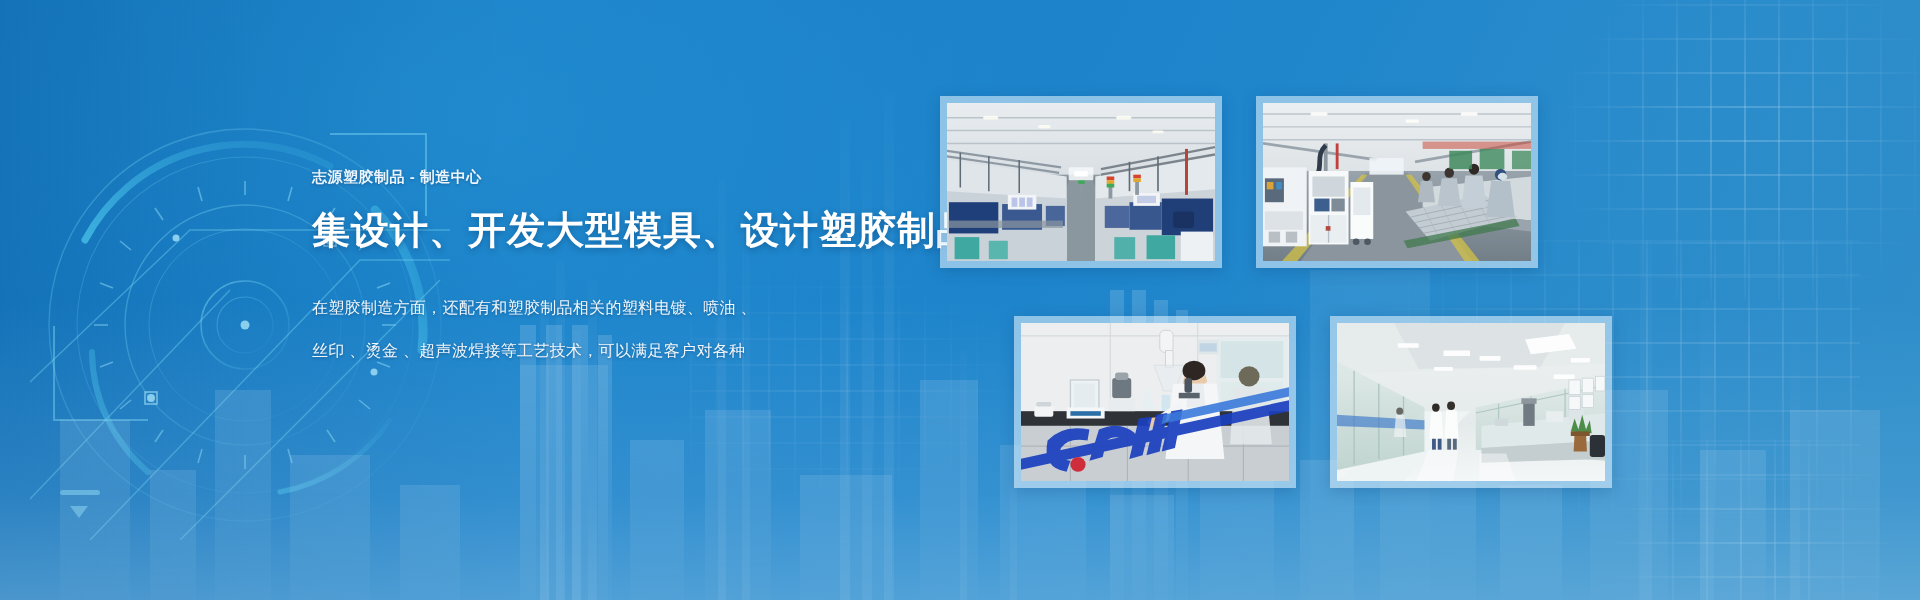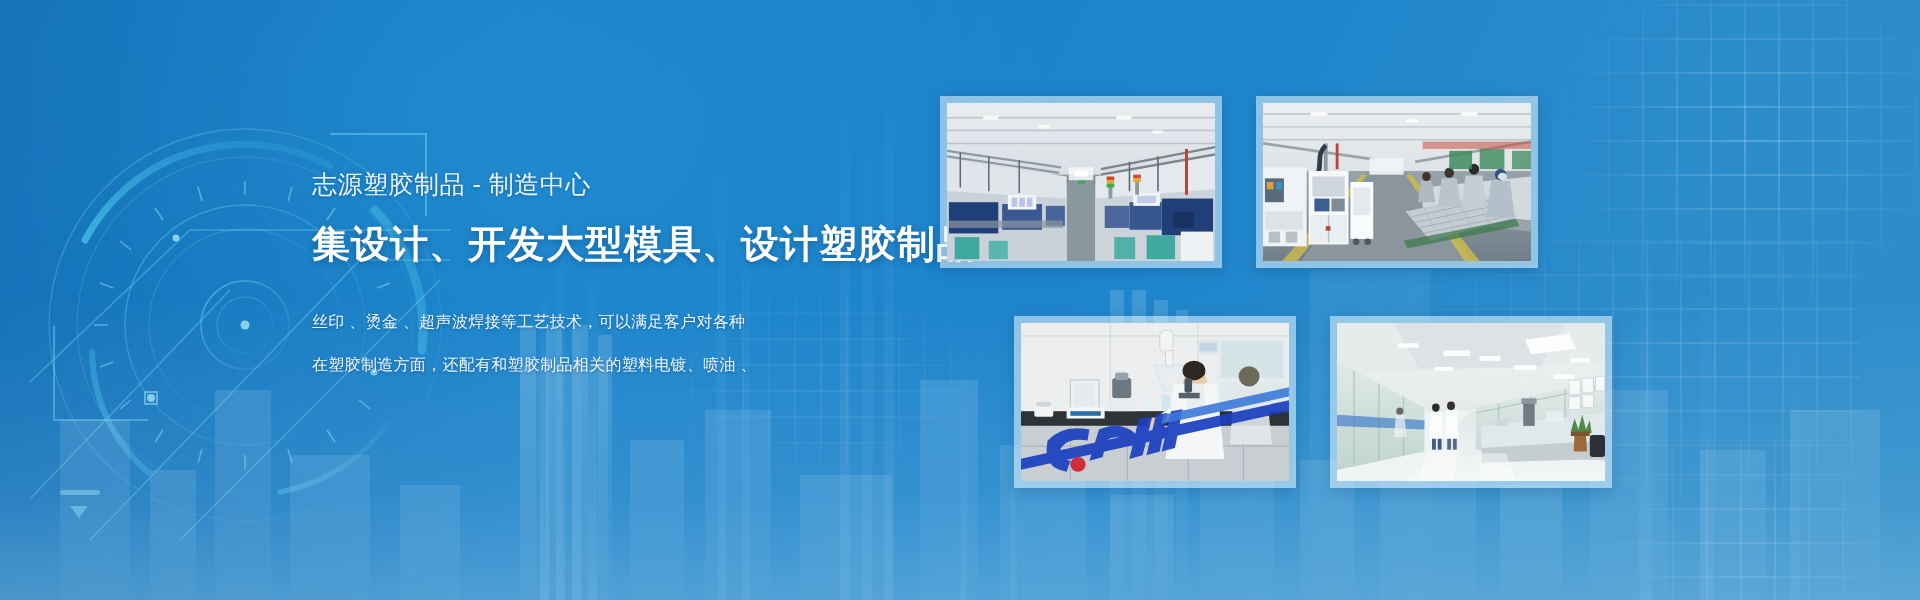--- a/index.html
+++ b/index.html
@@ -58,21 +58,21 @@
   
   .bars { position:absolute; pointer-events:none; }
   .bar { position:absolute; bottom:0; background:linear-gradient(to top, rgba(190,222,246,.34), rgba(190,222,246,.05)); }
 
   
   .city { position:absolute; left:0; bottom:0; width:1920px; height:330px; pointer-events:none; opacity:.55; }
 
   
   .copy { position:absolute; left:312px; top:168px; width:620px; }
   .eyebrow {
-    font-size:25px; color:#eaf4fd; letter-spacing:.5px; font-weight:400;
+    font-size:15px; color:#eaf4fd; letter-spacing:.5px; font-weight:700;
     text-shadow:0 1px 3px rgba(0,40,80,.35);
   }
   .headline {
     margin-top:18px;
     font-size:38px; font-weight:700; color:#ffffff; letter-spacing:1px;
     white-space:nowrap;
     text-shadow:0 2px 6px rgba(0,45,90,.38);
   }
   .body-copy { margin-top:44px; }
   .body-line {
@@ -258,22 +258,22 @@
       </g>
     </svg>
   </div>
 
   <div class="haze-bottom"></div>
 
   <div class="copy">
     <div class="eyebrow">志源塑胶制品 - 制造中心</div>
     <div class="headline">集设计、开发大型模具、设计塑胶制品</div>
     <div class="body-copy">
+      <div class="body-line">在塑胶制造方面，还配有和塑胶制品相关的塑料电镀、喷油 、</div>
       <div class="body-line">丝印 、烫金 、超声波焊接等工艺技术，可以满足客户对各种</div>
-      <div class="body-line">在塑胶制造方面，还配有和塑胶制品相关的塑料电镀、喷油 、</div>
     </div>
   </div>
 
   <div class="photos">
 
     <div class="photo p1">
       <div class="frame">
         <svg viewBox="0 0 282 172" preserveAspectRatio="none" xmlns="http://www.w3.org/2000/svg">
           <defs>
             <linearGradient id="ceil1" x1="0" y1="0" x2="0" y2="1">

